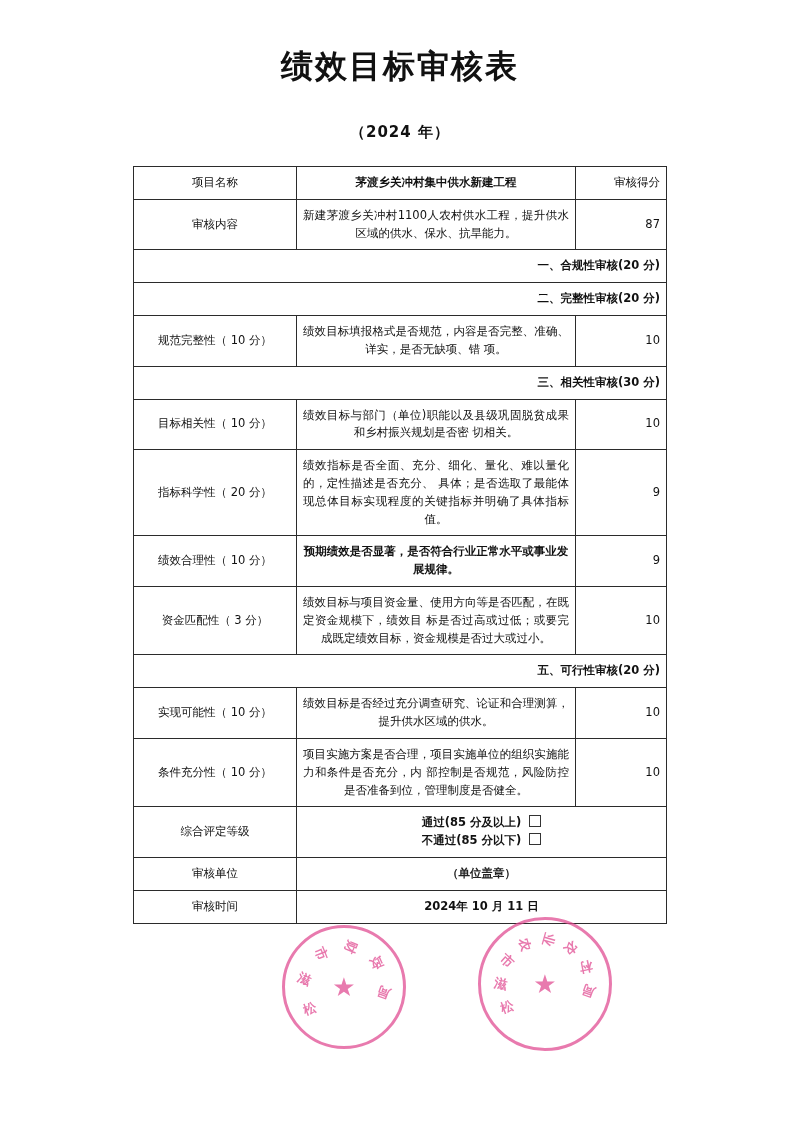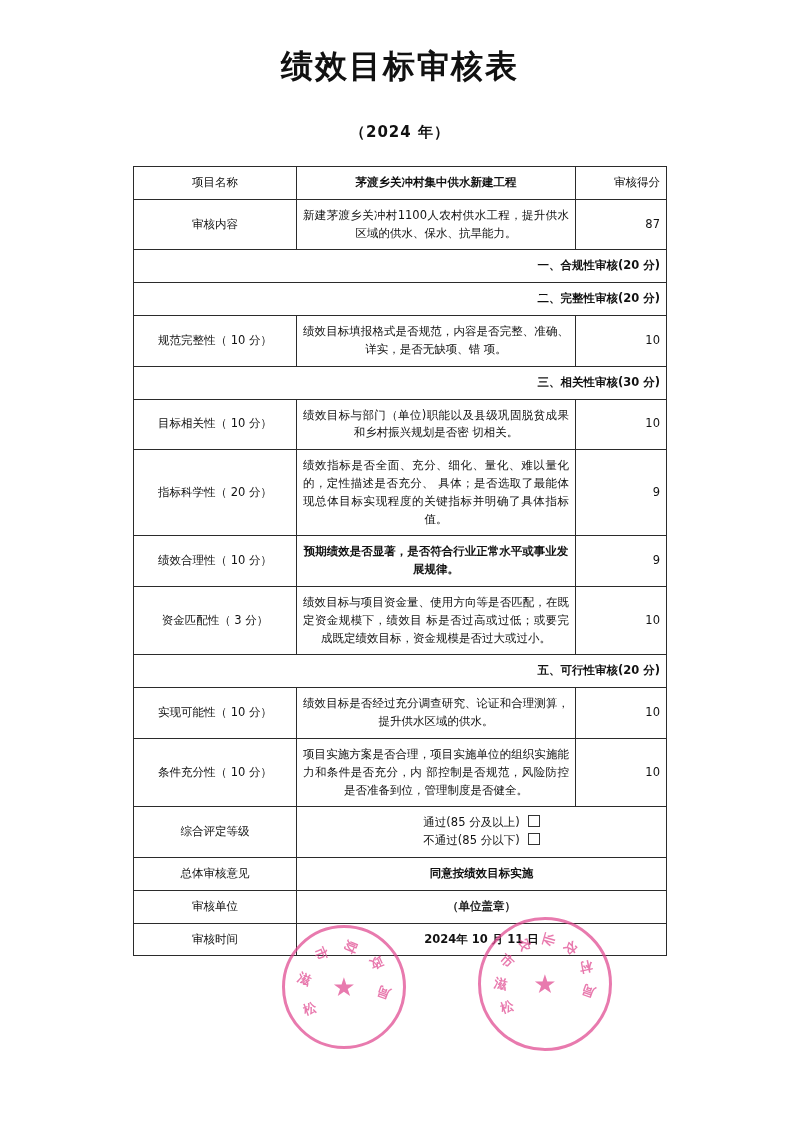--- a/index.html
+++ b/index.html
@@ -74,20 +74,21 @@
     text-align: center;
     text-align-last: center;
     font-weight: bold;
   }
   .opts {
     text-align: center;
   }
   .opts .opt {
     display: inline-block;
     margin: 0 32px;
+    font-weight: bold;
   }
   .box {
     display: inline-block;
     width: 10px;
     height: 10px;
     border: 1px solid #333;
     margin-left: 8px;
     vertical-align: -1px;
   }
   .seal {
@@ -212,24 +213,20 @@
       <tr>
         <td class="c-label">综合评定等级</td>
         <td class="opts" colspan="2">
           <span class="opt">
             <span>通过(85  分及以上)</span><span class="box"></span>
           </span>
           <span class="opt">
             <span>不通过(85  分以下)</span><span class="box"></span>
           </span>
         </td>
-      </tr>
-      <tr>
-        <td class="c-label">总体审核意见</td>
-        <td class="center" colspan="2">同意按绩效目标实施</td>
       </tr>
       <tr>
         <td class="c-label">审核单位</td>
         <td class="center sig-note" colspan="2">（单位盖章）</td>
       </tr>
       <tr>
         <td class="c-label">审核时间</td>
         <td class="center" colspan="2">2024年  10 月 11 日</td>
       </tr>
     </tbody>

